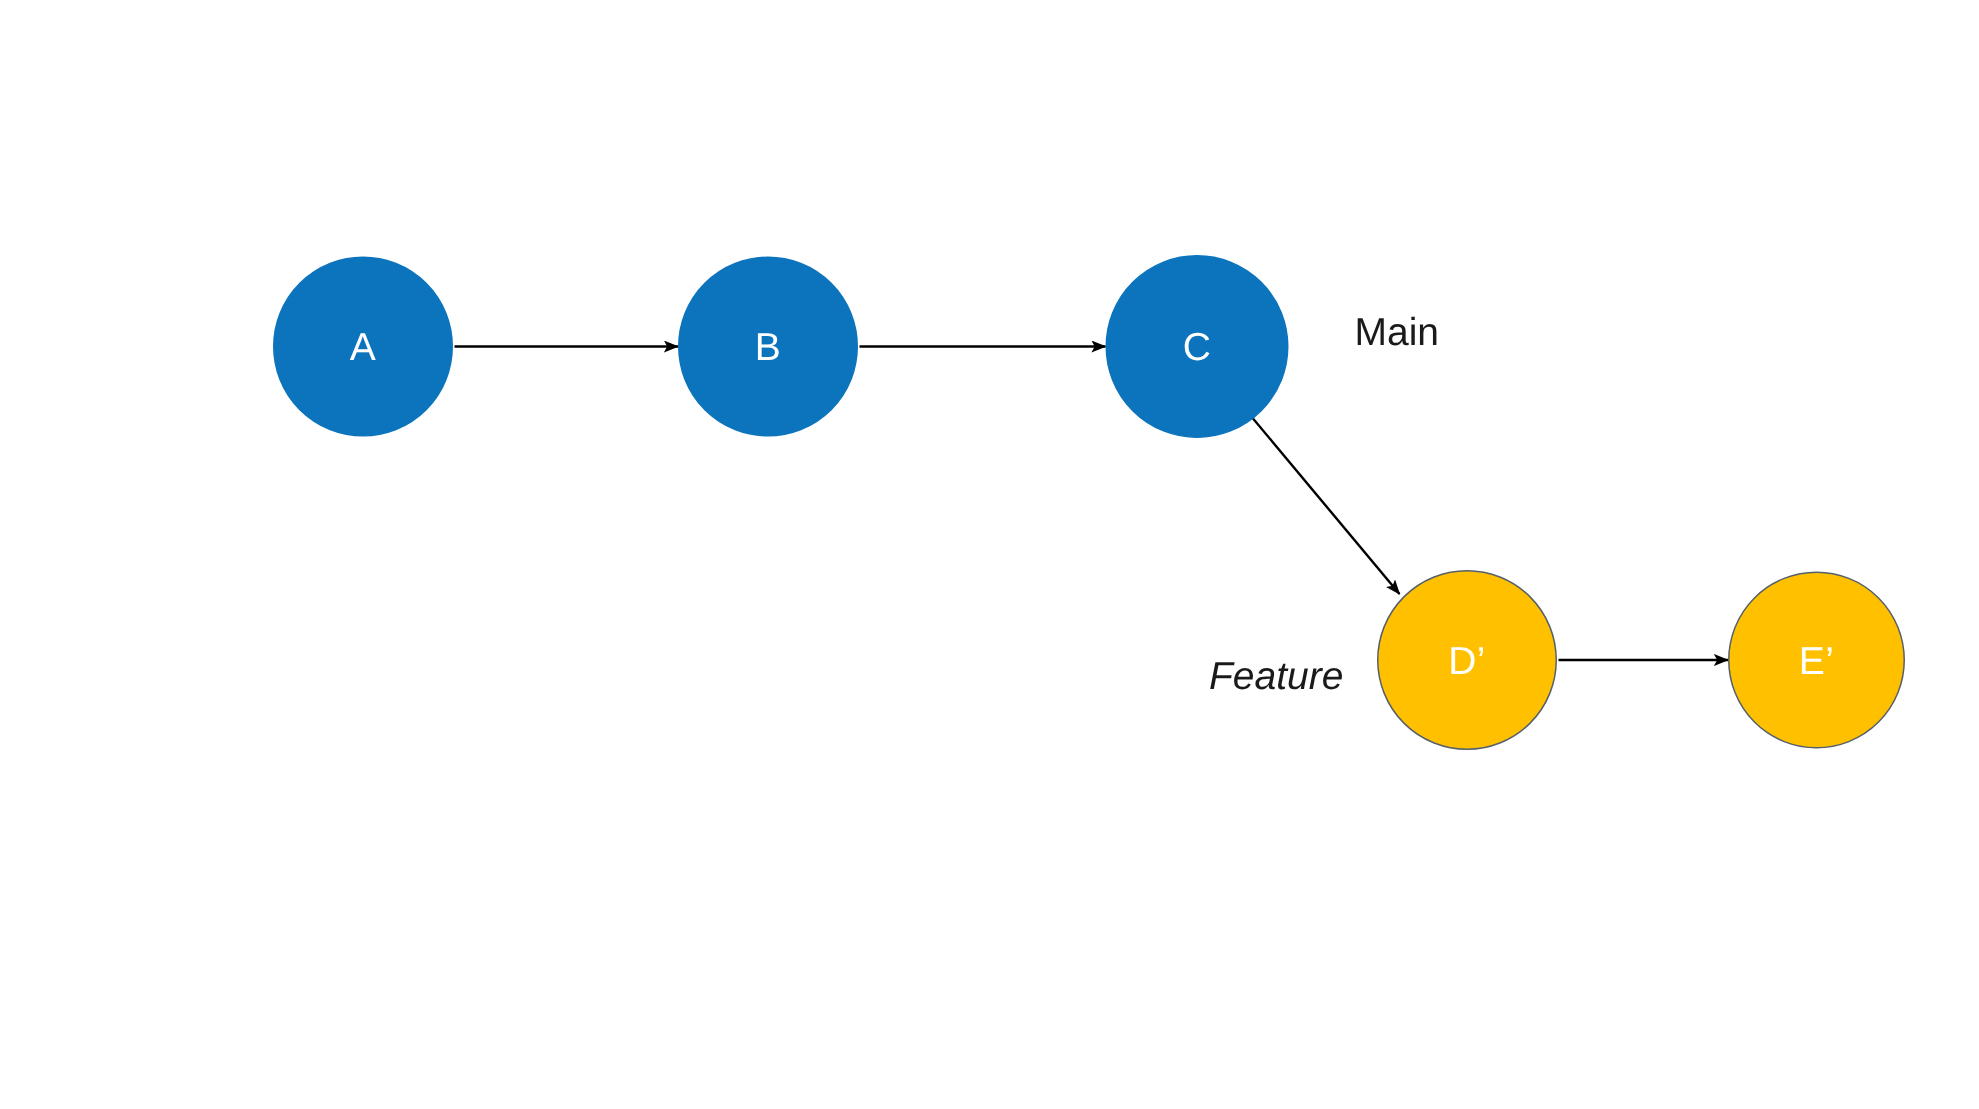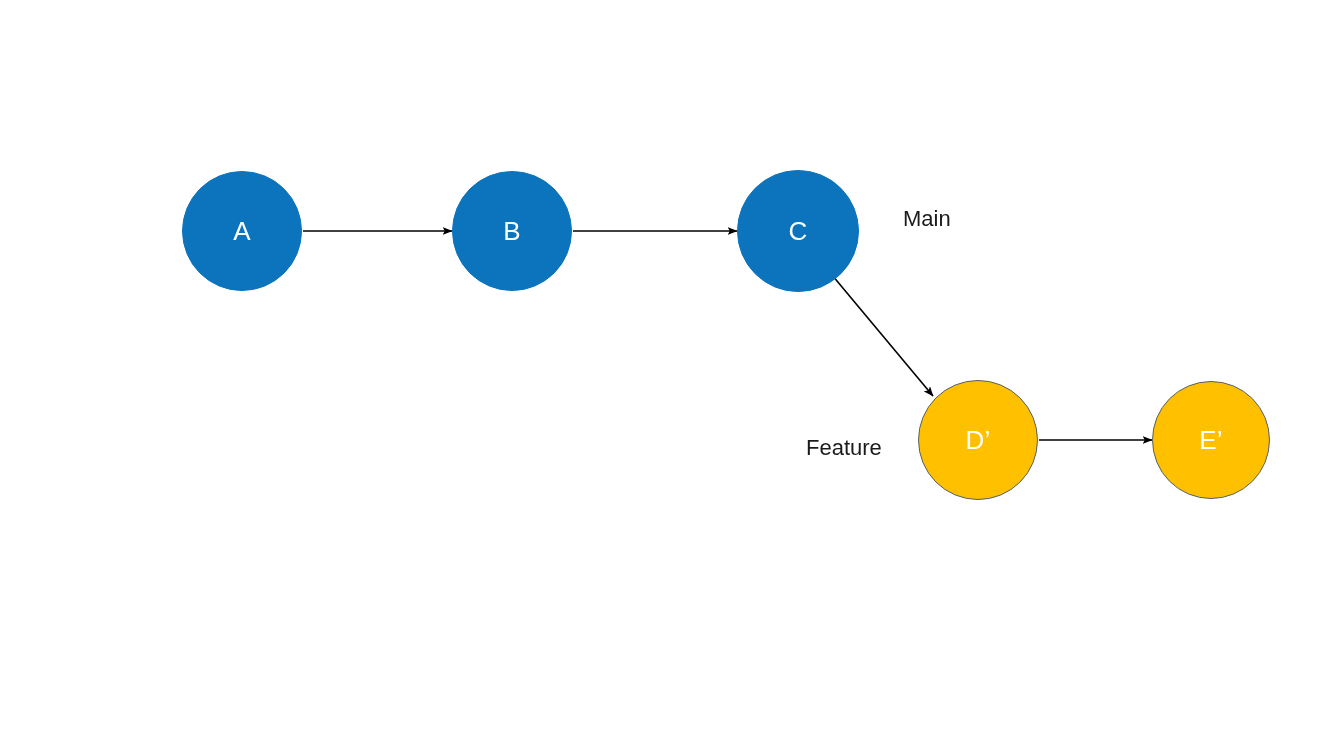--- a/index.html
+++ b/index.html
@@ -48,21 +48,21 @@
     font-size: 26px;
     font-weight: 400;
     line-height: 1;
     letter-spacing: 0.3px;
     user-select: none;
   }
   .branch-label {
     position: absolute;
     color: #1a1a1a;
     font-family: "Liberation Sans", sans-serif;
-    font-size: 22px;
+    font-size: 26px;
     font-weight: 400;
     line-height: 1;
     white-space: nowrap;
     user-select: none;
   }
 </style>
 </head>
 <body>
 
 <div id="canvas" style="width: 1319px; height: 739px; background: rgb(255, 255, 255);">
@@ -98,15 +98,15 @@
   <div class="node node-feature" style="left: 918px; top: 380px; width: 120px; height: 120px; background: rgb(255, 192, 0); border-color: rgb(86, 96, 106);">
     <span class="node-label">D’</span>
   </div>
 
   <div class="node node-feature" style="left: 1152px; top: 381px; width: 118px; height: 118px; background: rgb(255, 192, 0); border-color: rgb(86, 96, 106);">
     <span class="node-label">E’</span>
   </div>
 
   <div class="branch-label" style="left: 903px; top: 208px; color: rgb(26, 26, 26);">Main</div>
 
-  <div class="branch-label" style="left: 806px; top: 437px; color: rgb(26, 26, 26);">Feature</div>
+  <div class="branch-label" style="left: 806px; top: 437px; color: rgb(26, 26, 26); font-style: italic;">Feature</div>
 
 </div>
 
 </body></html>

